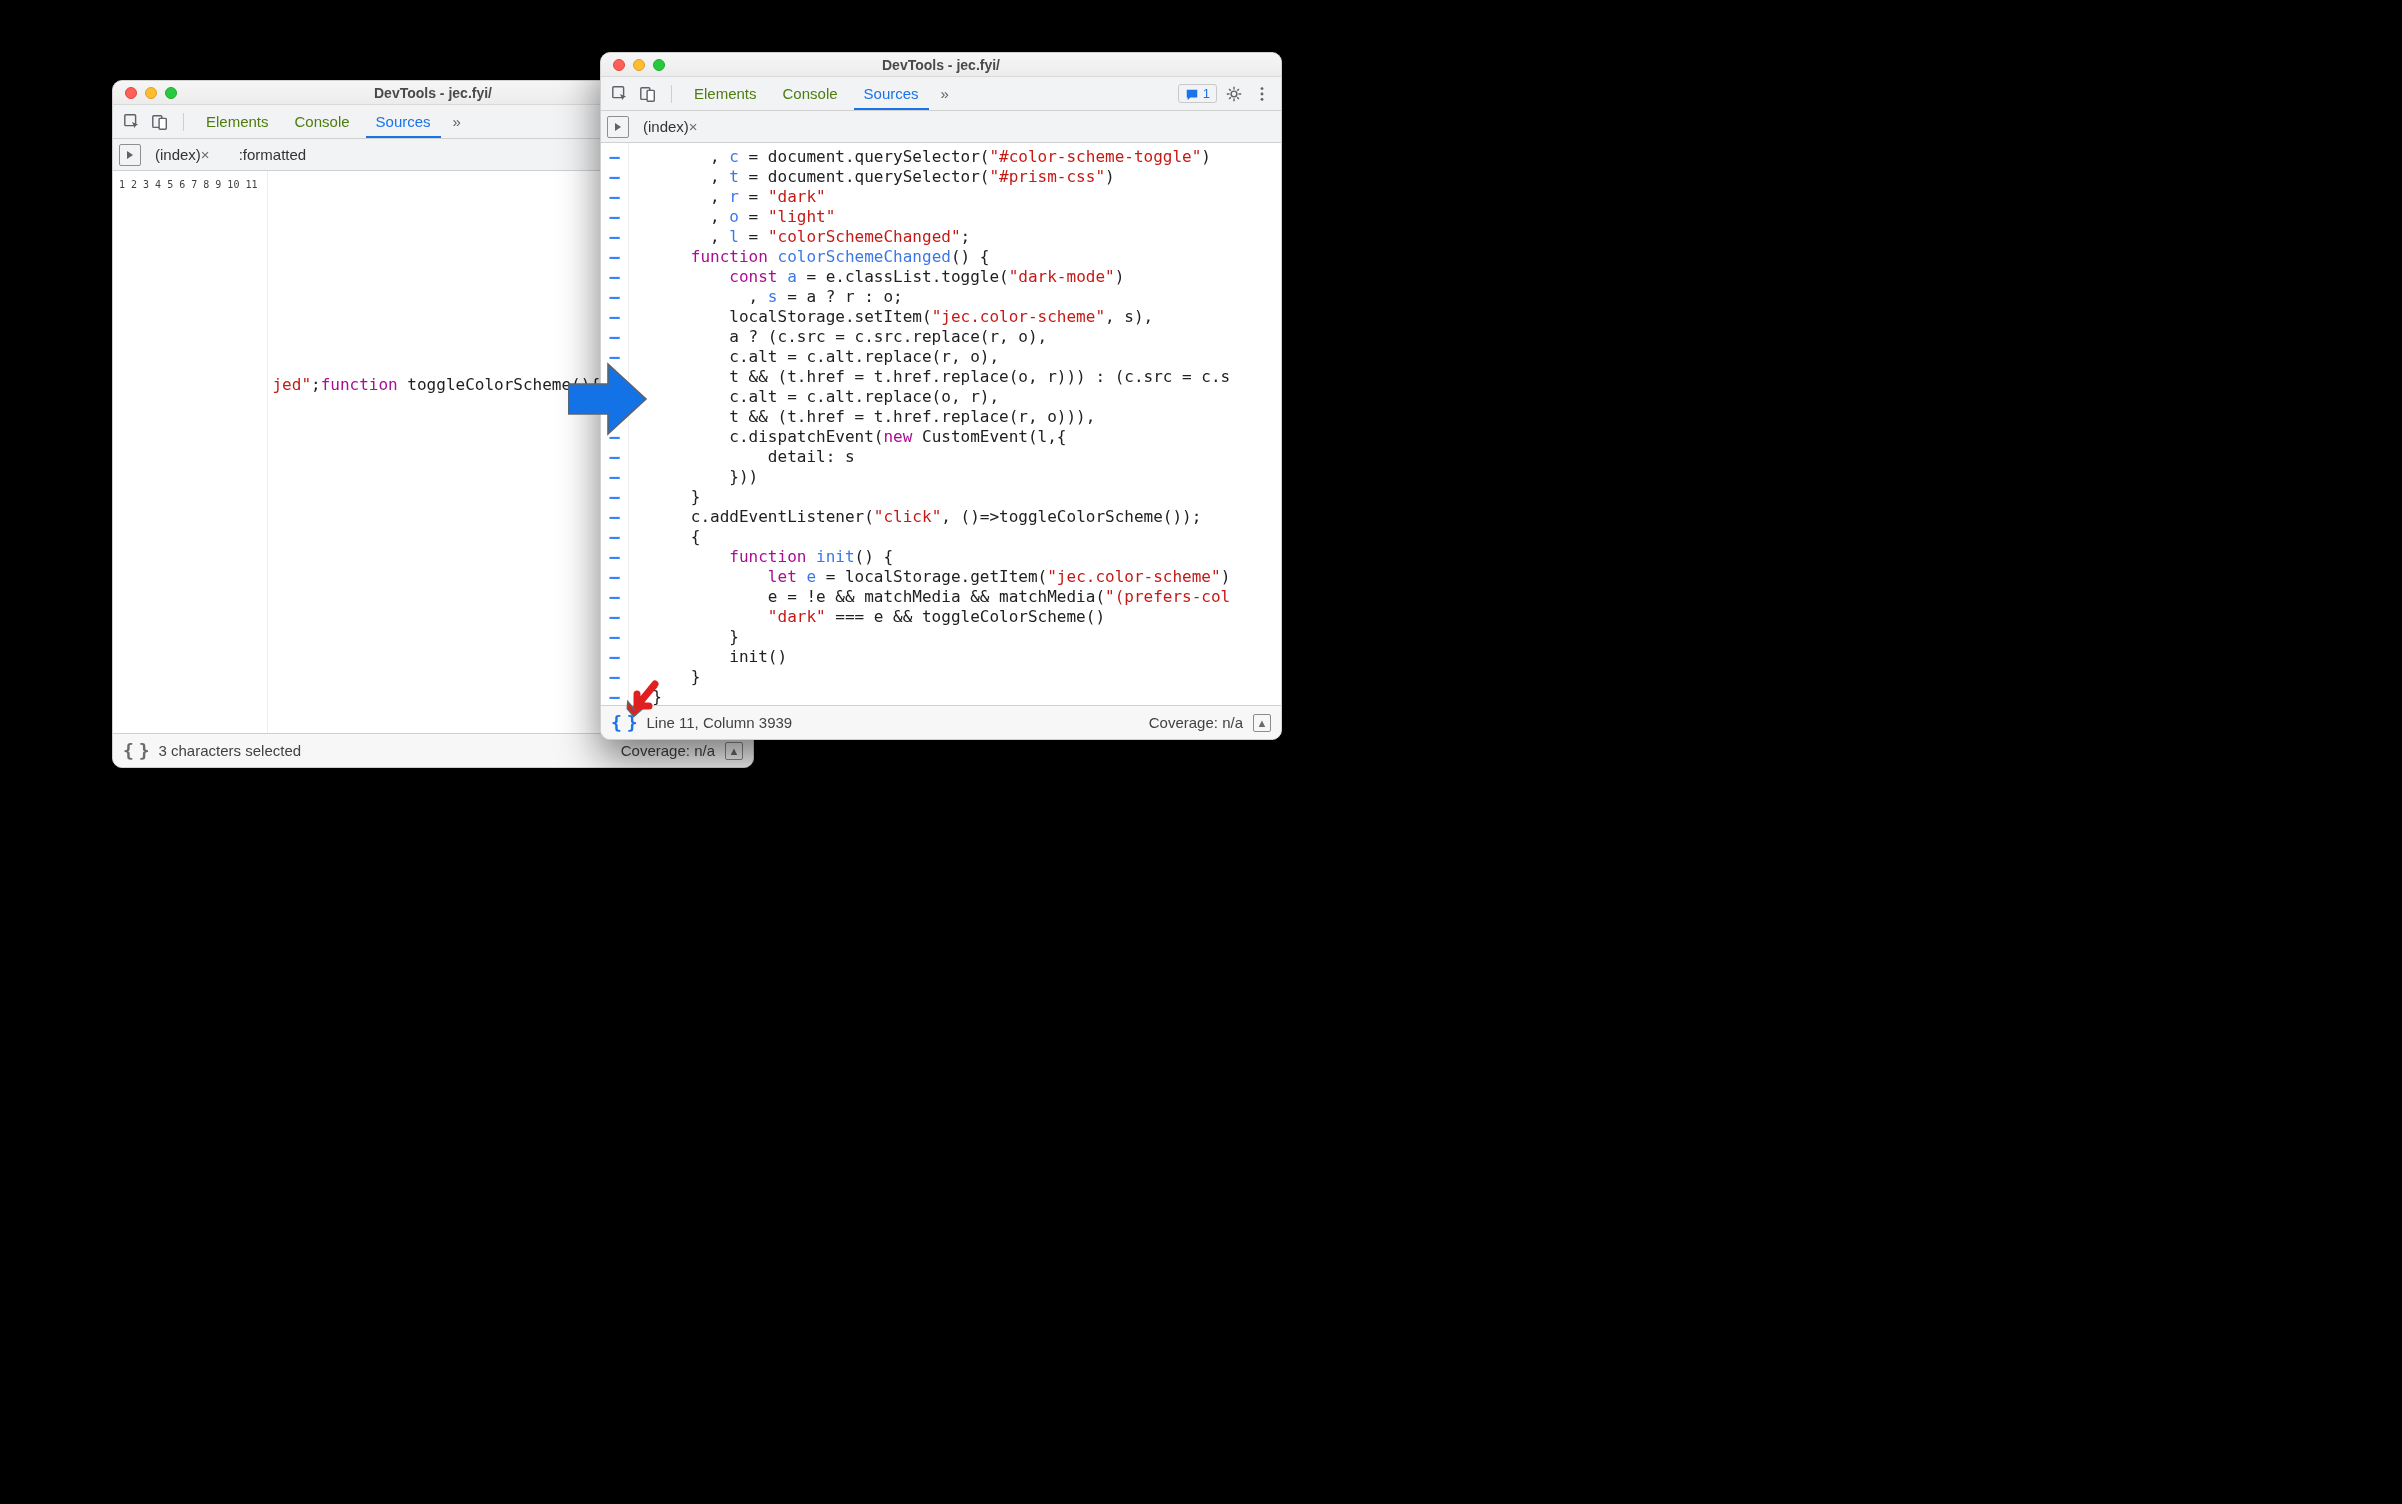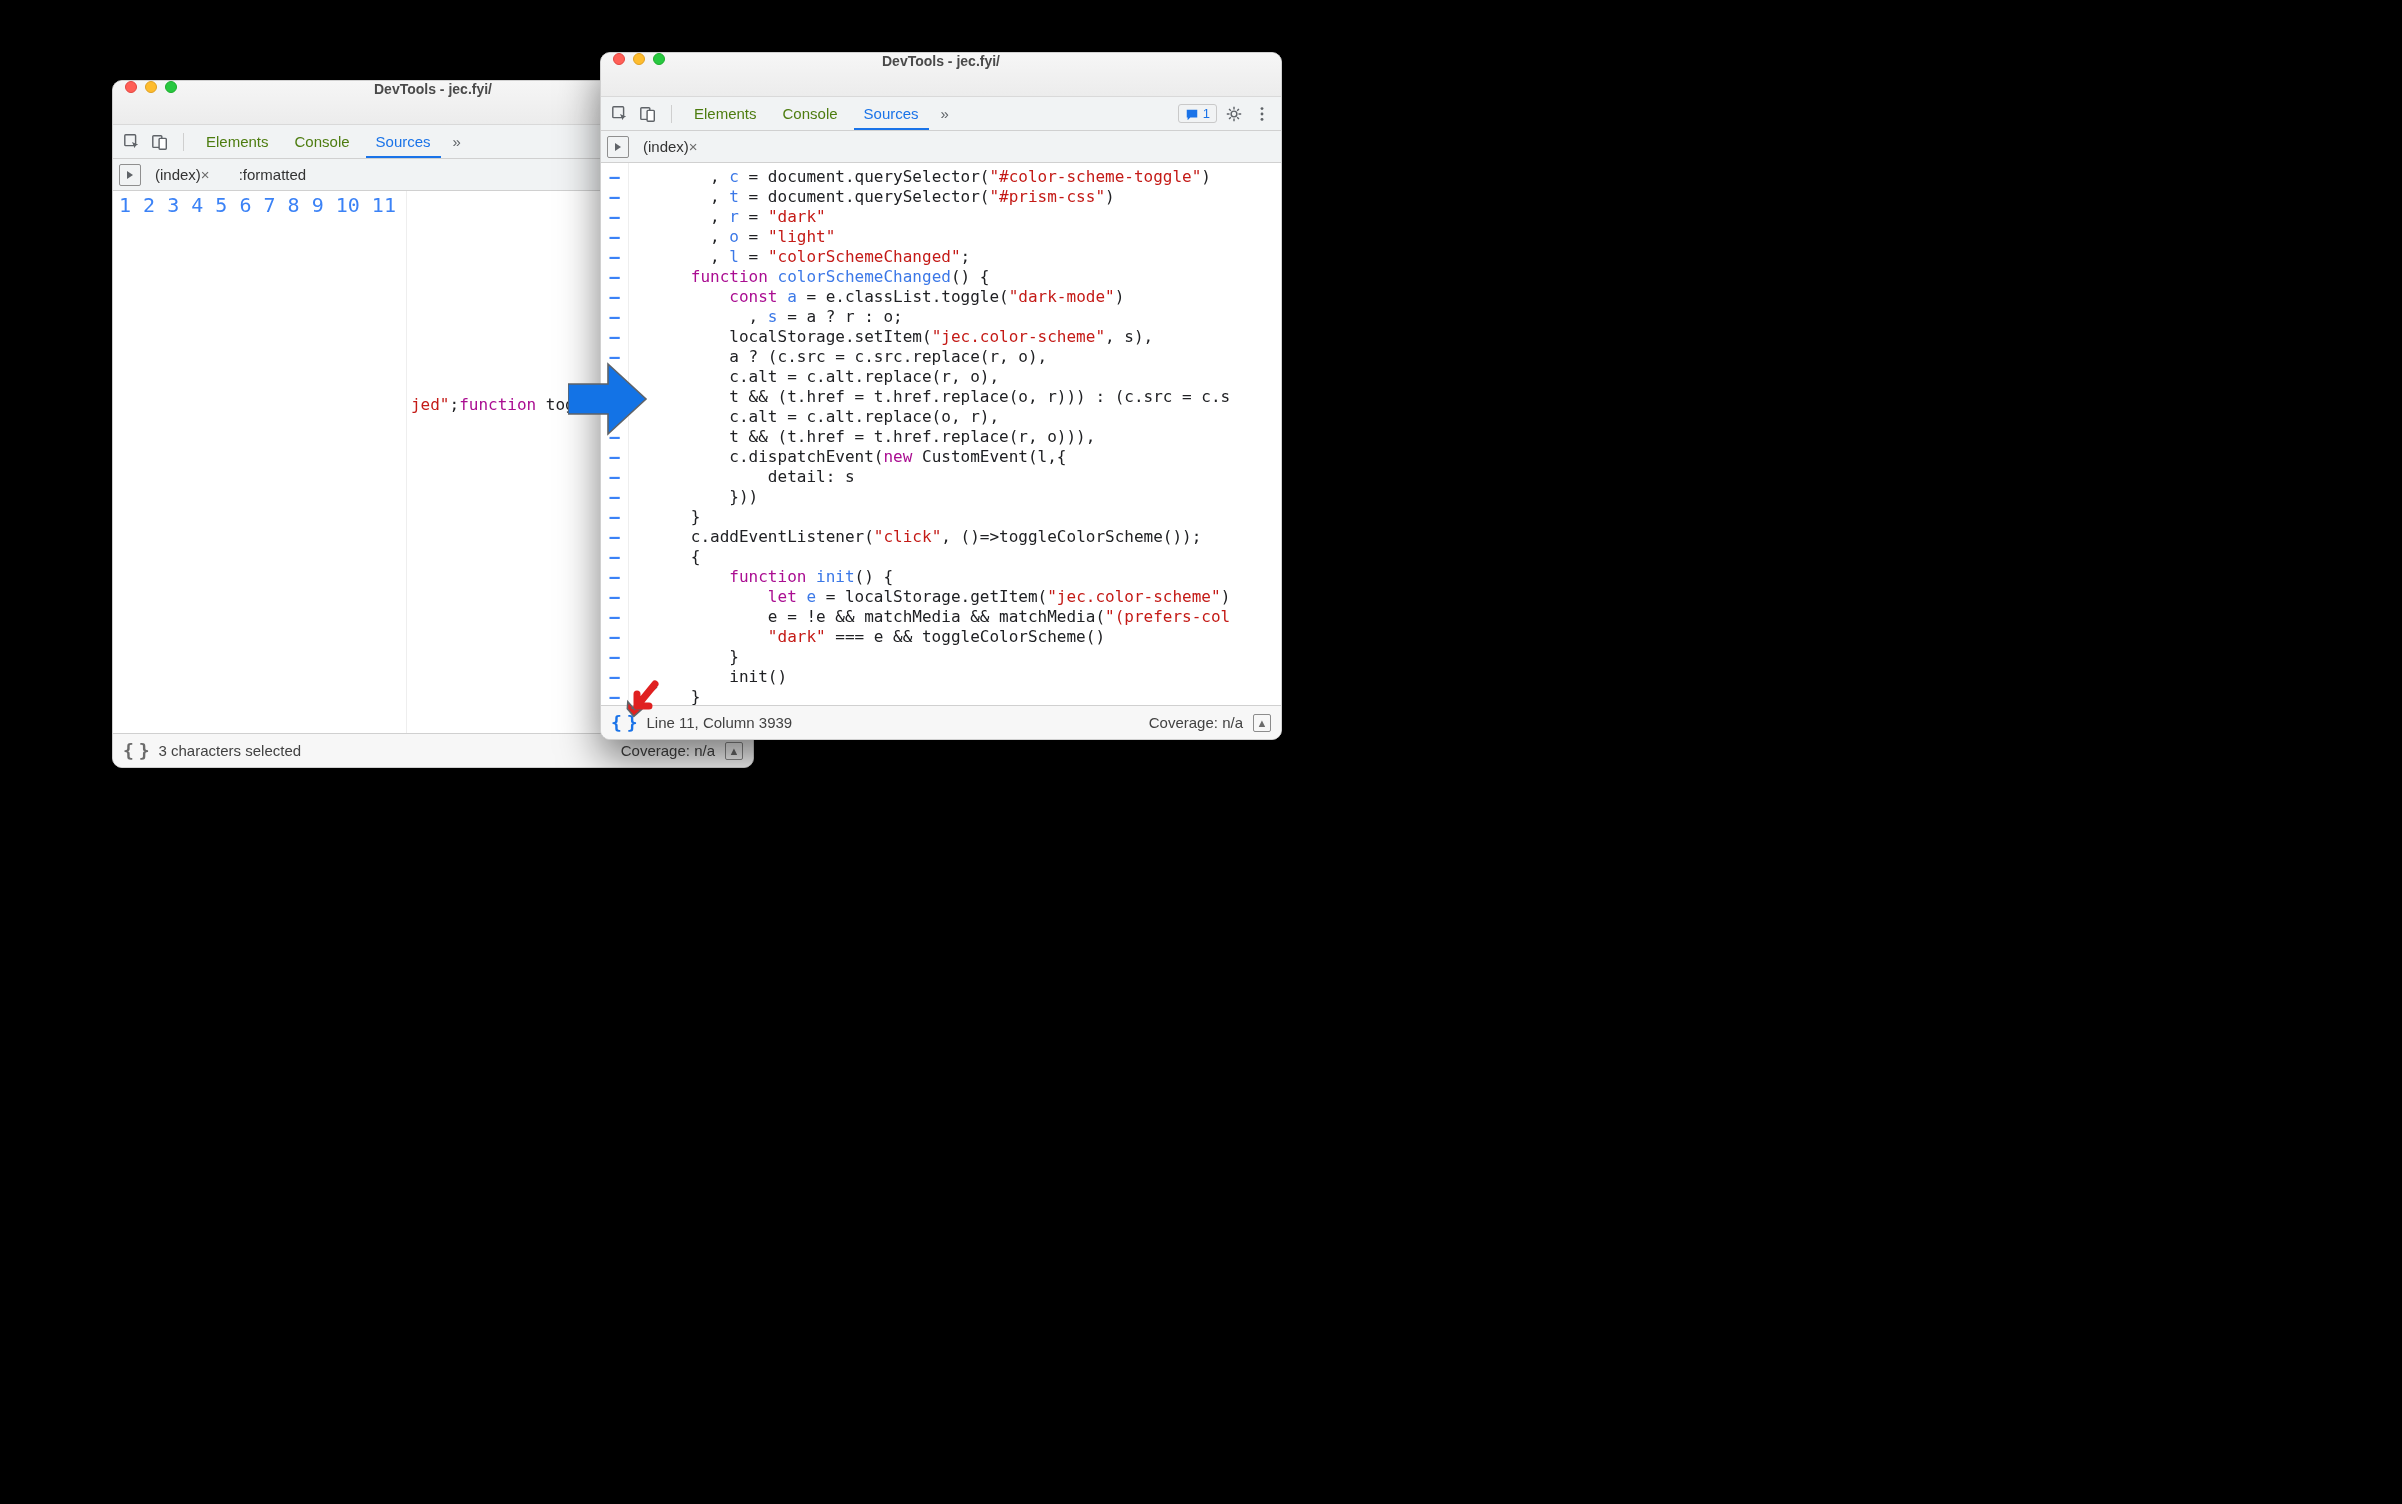--- a/index.html
+++ b/index.html
@@ -13,23 +13,23 @@
     overflow: hidden;
     display: flex;
     flex-direction: column;
     border: 1px solid #d0d0d0;
   }
   .win-left  { left: 112px; top: 80px;  width: 642px; height: 688px; z-index: 1; }
   .win-right { left: 600px; top: 52px;  width: 682px; height: 688px; z-index: 2; }
 
   
   .titlebar {
-    height: 44px;
+    height: 24px;
     background: linear-gradient(#f6f6f6,#ececec);
-    display: flex; 
+    display: flex; align-items: center;
     position: relative;
     border-bottom: 1px solid #d9d9d9;
   }
   .traffic { display: flex; gap: 8px; padding-left: 12px; }
   .traffic span { width: 12px; height: 12px; border-radius: 50%; display: block; }
   .t-close { background:#ff5f57; border:1px solid #e24640;}
   .t-min   { background:#febc2e; border:1px solid #dfa023;}
   .t-max   { background:#28c840; border:1px solid #1dad2c;}
   .wtitle  { position: absolute; left:0; right:0; text-align:center; font-size: 14px; color:#4a4a4a; font-weight: 600; pointer-events:none;}
 
@@ -45,21 +45,21 @@
 
   
   .filetabs { height: 32px; background:#f1f3f4; display:flex; align-items:center; padding-left:6px; border-bottom:1px solid #d0d0d0; gap:4px; }
   .play-box { width:22px;height:22px;border:1px solid #8f8f8f;border-radius:2px;display:flex;align-items:center;justify-content:center;color:#5f6368;margin-right:6px;}
   .ftab { font-size:15px; color:#333; padding:4px 4px; display:flex; align-items:center; gap:0;}
   .ftab .x { color:#6b6b6b; font-size:15px; line-height:1; }
   .ftab.extra { margin-left: 17px; color:#333; }
 
   
   .codewrap { flex:1; display:flex; overflow:hidden; background:#fff; }
-  .gutter { background:#fff; color:#3b82f6; text-align:right; padding: 4px 10px 4px 6px; font-family: Menlo, Consolas, monospace; font-size:20px; line-height:20px; user-select:none; border-right:1px solid #eee;}
+  .gutter { background:#fff; color:#404040; text-align:right; padding: 4px 10px 4px 6px; font-family: Menlo, Consolas, monospace; font-size:10px; line-height:20px; user-select:none; border-right:1px solid #eee;}
   .gutterdash { background:#fff; color:#3b82f6; text-align:center; padding: 4px 8px; font-family: Menlo, Consolas, monospace; font-size:17px; line-height:20px; border-right:1px solid #eee; width:28px;}
   .gutterdash .d::before { content:"–"; font-weight:600; }
   .code { flex:1; padding:4px 0 4px 4px; font-family: Menlo, Consolas, monospace; font-size:16px; line-height:20px; white-space:pre; overflow:hidden; color:#202124;}
   .code .kw  { color:#aa0d91; }   
   .code .str { color:#c41a16; }
   .code .id  { color:#3b78e7; }
 
   
   .footer { height:34px; border-top:1px solid #d0d0d0; background:#f7f7f7; display:flex; align-items:center; padding:0 10px; gap:12px; font-size:15px; color:#424242;}
   .footer .pp { font-family: Menlo, monospace; color:#6b6b6b; letter-spacing:-3px; font-size:18px; font-weight:600;}

